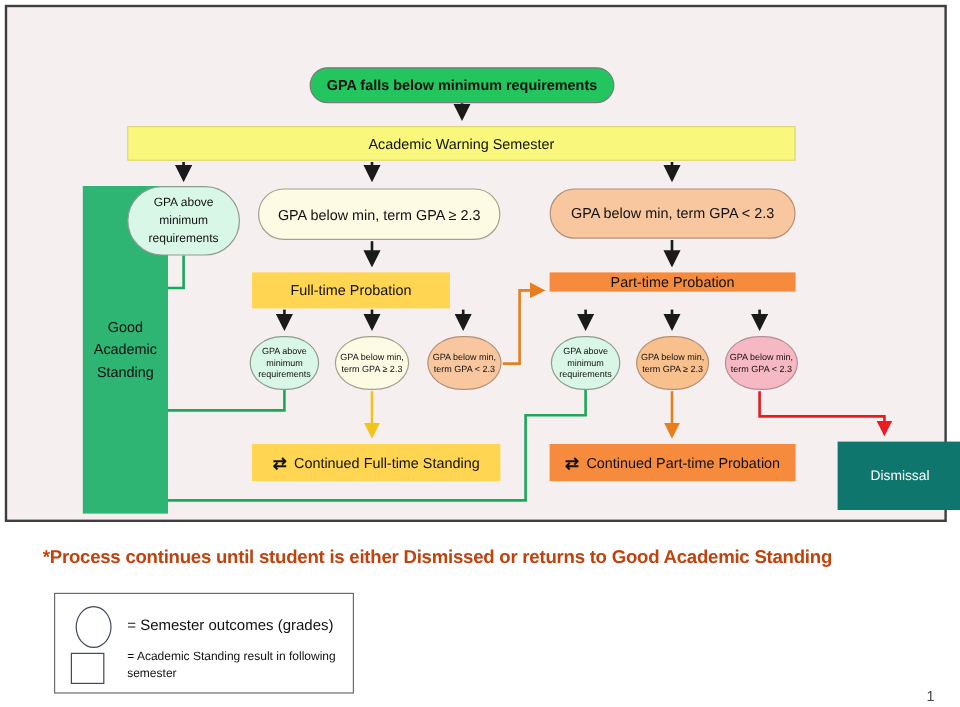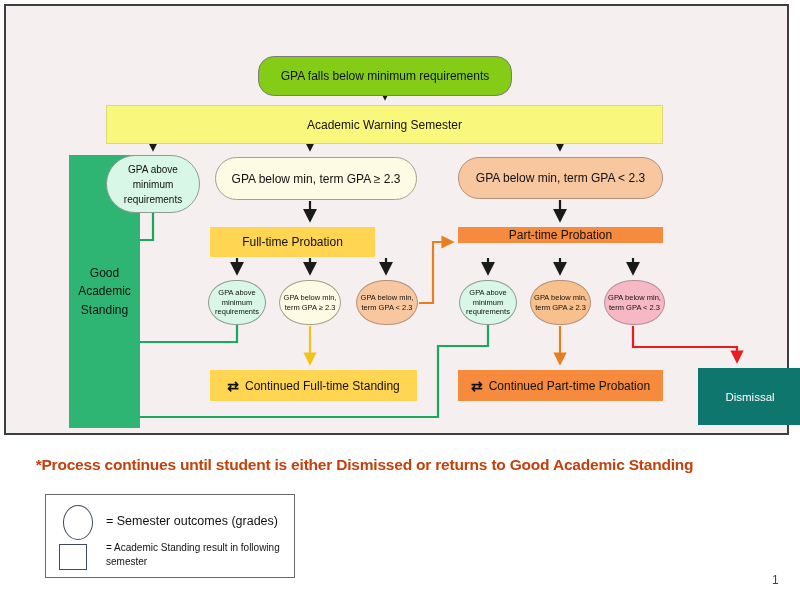--- a/index.html
+++ b/index.html
@@ -9,25 +9,25 @@
   }
   .panel{
     position:absolute;left:4px;top:4px;width:785px;height:431px;
     background:#f5f0ef;border:2px solid #3e3e3e;box-sizing:border-box;
   }
   .node{
     position:absolute;display:flex;align-items:center;justify-content:center;
     text-align:center;box-sizing:border-box;
   }
   .start{
-    left:258px;top:56px;width:254px;height:40px;border-radius:16px;
-    background:#84cc16;border:1.5px solid #7b7b7b;font-size:12px;
+    left:258px;top:56px;width:254px;height:30px;border-radius:16px;
+    background:#22c55e;border:1.5px solid #7b7b7b;font-size:12px;font-weight:bold;
   }
   .warnbar{
-    left:106px;top:105px;width:557px;height:39px;background:#faf77d;
+    left:106px;top:105px;width:557px;height:29px;background:#faf77d;
     border:1px solid #ddd878;font-size:12px;
   }
   .goodbox{
     left:21px;top:155px;width:71px;height:273px;background:#2eb573;
     font-size:12px;line-height:1.55;margin-left:48px;
   }
   .ellipse{border-radius:50% / 54%;}
   .pill{border-radius:22px;}
   .e-mint{background:#d9f7e6;border:1px solid #8f9a92;}
   .e-cream{background:#fdfbe3;border:1px solid #a3a08b;}

